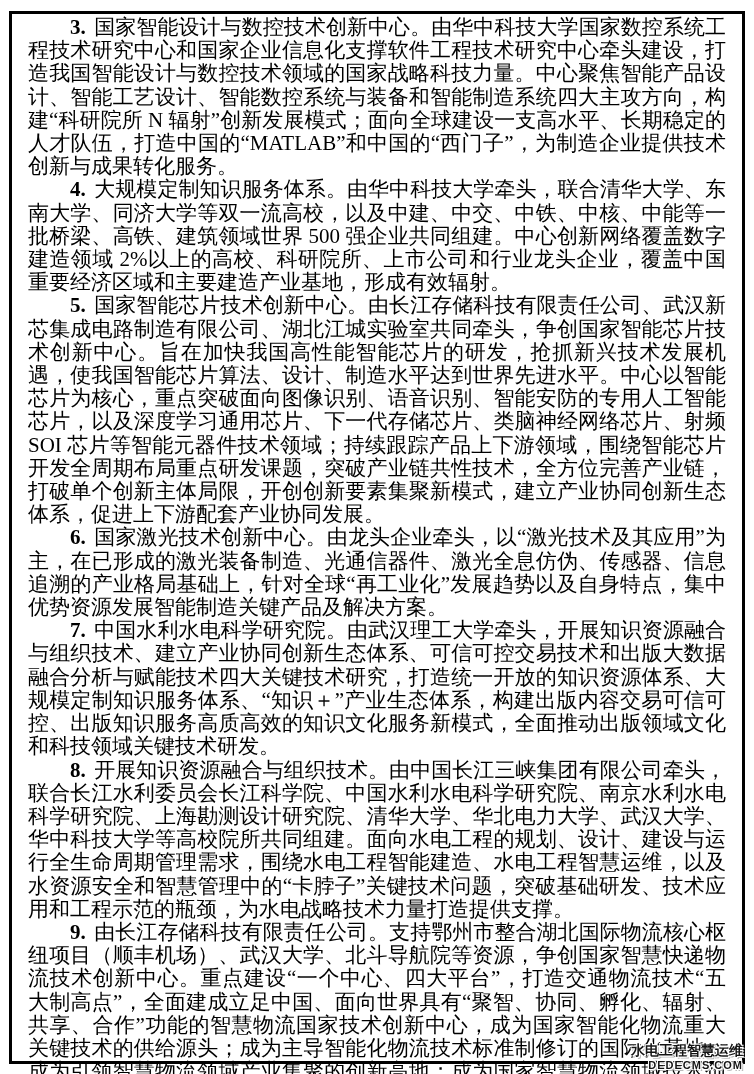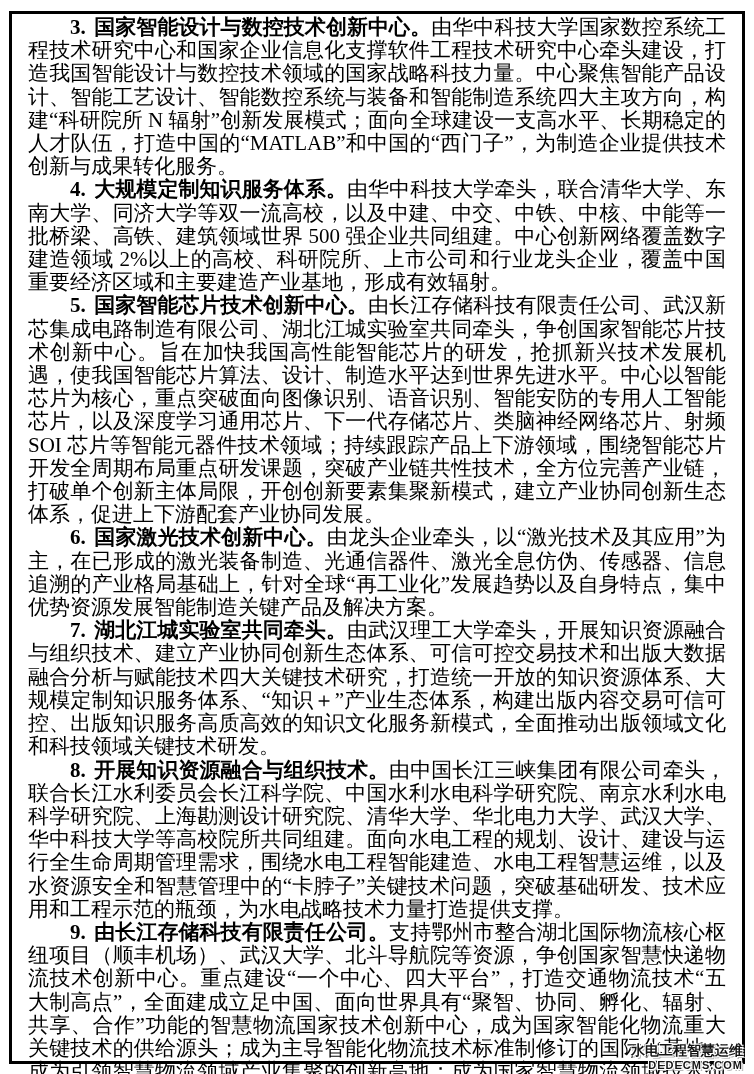--- a/index.html
+++ b/index.html
@@ -29,21 +29,21 @@
   p.section {
     margin: 0;
     padding: 0;
     text-indent: 2em;
   }
   .num {
     font-weight: bold;
     margin-right: 0.4em;
   }
   .title {
-    font-weight: bold;
+    font-weight: normal;
   }
   .watermark {
     position: absolute;
     right: 11px; bottom: 2px;
     text-align: right;
     font-family: "Liberation Sans", "DejaVu Sans", sans-serif;
     font-weight: bold;
     color: #141414;
     text-shadow:
       -1px -1px 0 #ffffff, 1px -1px 0 #ffffff,
@@ -61,21 +61,21 @@
 
   <div class="content">
     <p class="section"><span class="num">3.</span><span class="title">国家智能设计与数控技术创新中心。</span><span class="body">由华中科技大学国家数控系统工程技术研究中心和国家企业信息化支撑软件工程技术研究中心牵头建设，打造我国智能设计与数控技术领域的国家战略科技力量。中心聚焦智能产品设计、智能工艺设计、智能数控系统与装备和智能制造系统四大主攻方向，构建“科研院所 N 辐射”创新发展模式；面向全球建设一支高水平、长期稳定的人才队伍，打造中国的“MATLAB”和中国的“西门子”，为制造企业提供技术创新与成果转化服务。</span></p>
 
     <p class="section"><span class="num">4.</span><span class="title">大规模定制知识服务体系。</span><span class="body">由华中科技大学牵头，联合清华大学、东南大学、同济大学等双一流高校，以及中建、中交、中铁、中核、中能等一批桥梁、高铁、建筑领域世界 500 强企业共同组建。中心创新网络覆盖数字建造领域 2%以上的高校、科研院所、上市公司和行业龙头企业，覆盖中国重要经济区域和主要建造产业基地，形成有效辐射。</span></p>
 
     <p class="section"><span class="num">5.</span><span class="title">国家智能芯片技术创新中心。</span><span class="body">由长江存储科技有限责任公司、武汉新芯集成电路制造有限公司、湖北江城实验室共同牵头，争创国家智能芯片技术创新中心。旨在加快我国高性能智能芯片的研发，抢抓新兴技术发展机遇，使我国智能芯片算法、设计、制造水平达到世界先进水平。中心以智能芯片为核心，重点突破面向图像识别、语音识别、智能安防的专用人工智能芯片，以及深度学习通用芯片、下一代存储芯片、类脑神经网络芯片、射频 SOI 芯片等智能元器件技术领域；持续跟踪产品上下游领域，围绕智能芯片开发全周期布局重点研发课题，突破产业链共性技术，全方位完善产业链，打破单个创新主体局限，开创创新要素集聚新模式，建立产业协同创新生态体系，促进上下游配套产业协同发展。</span></p>
 
     <p class="section"><span class="num">6.</span><span class="title">国家激光技术创新中心。</span><span class="body">由龙头企业牵头，以“激光技术及其应用”为主，在已形成的激光装备制造、光通信器件、激光全息仿伪、传感器、信息追溯的产业格局基础上，针对全球“再工业化”发展趋势以及自身特点，集中优势资源发展智能制造关键产品及解决方案。</span></p>
 
-    <p class="section"><span class="num">7.</span><span class="title">湖北江城实验室共同牵头。</span><span class="body">由武汉理工大学牵头，开展知识资源融合与组织技术、建立产业协同创新生态体系、可信可控交易技术和出版大数据融合分析与赋能技术四大关键技术研究，打造统一开放的知识资源体系、大规模定制知识服务体系、“知识＋”产业生态体系，构建出版内容交易可信可控、出版知识服务高质高效的知识文化服务新模式，全面推动出版领域文化和科技领域关键技术研发。</span></p>
+    <p class="section"><span class="num">7.</span><span class="title">中国水利水电科学研究院。</span><span class="body">由武汉理工大学牵头，开展知识资源融合与组织技术、建立产业协同创新生态体系、可信可控交易技术和出版大数据融合分析与赋能技术四大关键技术研究，打造统一开放的知识资源体系、大规模定制知识服务体系、“知识＋”产业生态体系，构建出版内容交易可信可控、出版知识服务高质高效的知识文化服务新模式，全面推动出版领域文化和科技领域关键技术研发。</span></p>
 
     <p class="section"><span class="num">8.</span><span class="title">开展知识资源融合与组织技术。</span><span class="body">由中国长江三峡集团有限公司牵头，联合长江水利委员会长江科学院、中国水利水电科学研究院、南京水利水电科学研究院、上海勘测设计研究院、清华大学、华北电力大学、武汉大学、华中科技大学等高校院所共同组建。面向水电工程的规划、设计、建设与运行全生命周期管理需求，围绕水电工程智能建造、水电工程智慧运维，以及水资源安全和智慧管理中的“卡脖子”关键技术问题，突破基础研发、技术应用和工程示范的瓶颈，为水电战略技术力量打造提供支撑。</span></p>
 
     <p class="section"><span class="num">9.</span><span class="title">由长江存储科技有限责任公司。</span><span class="body">支持鄂州市整合湖北国际物流核心枢纽项目（顺丰机场）、武汉大学、北斗导航院等资源，争创国家智慧快递物流技术创新中心。重点建设“一个中心、四大平台”，打造交通物流技术“五大制高点”，全面建成立足中国、面向世界具有“聚智、协同、孵化、辐射、共享、合作”功能的智慧物流国家技术创新中心，成为国家智能化物流重大关键技术的供给源头；成为主导智能化物流技术标准制修订的国际化基地；成为引领智慧物流领域产业集聚的创新高地；成为国家智慧物流领域技术创新的“新名片”和智慧物流产业发展的“火车头”。</span></p>
   </div>
 
   <div class="watermark">
     <div class="l1">水电工程智慧运维</div>
     <div class="l2">DEDECMS.COM</div>
   </div>

